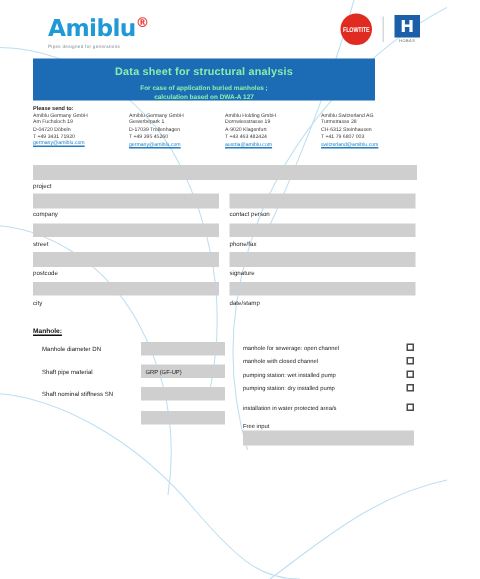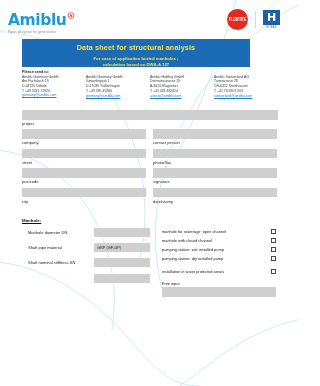--- a/index.html
+++ b/index.html
@@ -23,21 +23,21 @@
     z-index: 0;
   }
   .content { position: relative; z-index: 2; }
 
   
   .header {
     position: absolute; left: 0; top: 0;
     width: 298px; height: 36px;
   }
   .logo-wrap {
-    position: absolute; left: 8px; top: 9px;
+    position: absolute; left: 32px; top: 9px;
   }
   .logo-text {
     font-size: 15.5px;
     font-weight: bold;
     color: #1f9ad6;
     letter-spacing: -0.4px;
     line-height: 15px;
     position: relative;
     font-family: "DejaVu Sans", sans-serif;
   }
@@ -78,21 +78,21 @@
   }
   .hobas-cap {
     font-size: 2.6px; color: #55616b; letter-spacing: 0.3px; margin-top: 1px;
   }
 
   
   .banner {
     position: absolute; left: 22px; top: 39px;
     width: 228px; height: 28px;
     background: #1b6cb5;
-    color: #fde047;
+    color: #86efac;
     text-align: center;
     padding-top: 4px;
   }
   .banner-title {
     font-size: 7.2px; font-weight: bold; letter-spacing: 0.15px;
   }
   .banner-sub {
     font-size: 4.3px; font-weight: bold; margin-top: 4px; line-height: 5.6px;
   }
 

